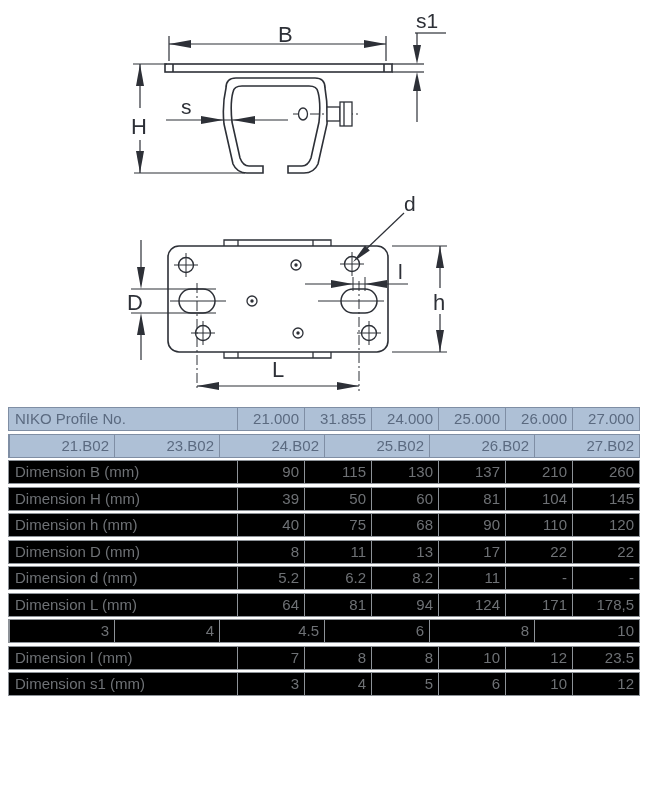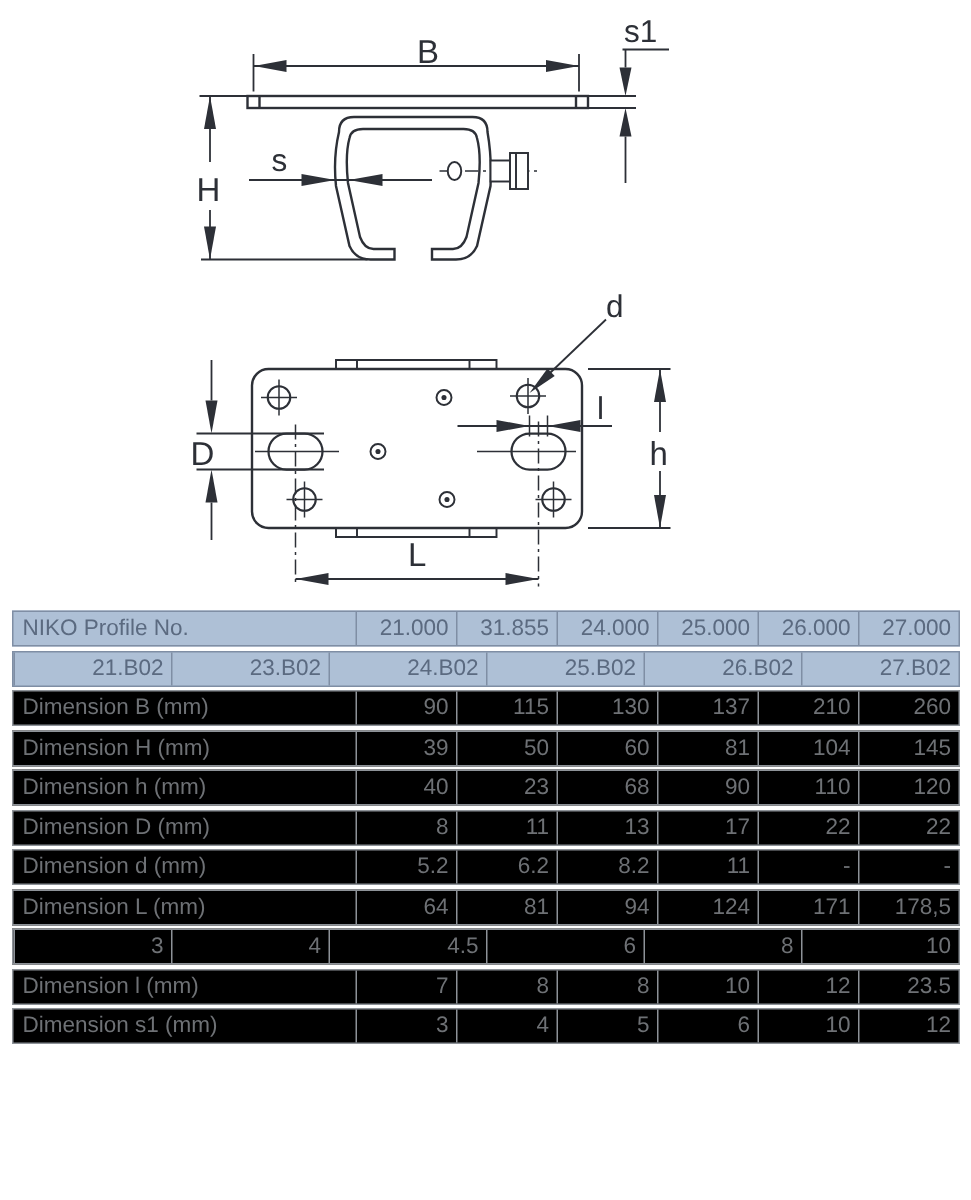--- a/index.html
+++ b/index.html
@@ -227,21 +227,21 @@
         <div class="cell c-val">39</div>
         <div class="cell c-val">50</div>
         <div class="cell c-val">60</div>
         <div class="cell c-val">81</div>
         <div class="cell c-val">104</div>
         <div class="cell c-val">145</div>
       </div>
       <div class="t-row">
         <div class="cell c-label">Dimension h (mm)</div>
         <div class="cell c-val">40</div>
-        <div class="cell c-val">23</div>
+        <div class="cell c-val">75</div>
         <div class="cell c-val">68</div>
         <div class="cell c-val">90</div>
         <div class="cell c-val">110</div>
         <div class="cell c-val">120</div>
       </div>
       <div class="t-row">
         <div class="cell c-label">Dimension D (mm)</div>
         <div class="cell c-val">8</div>
         <div class="cell c-val">11</div>
         <div class="cell c-val">13</div>

